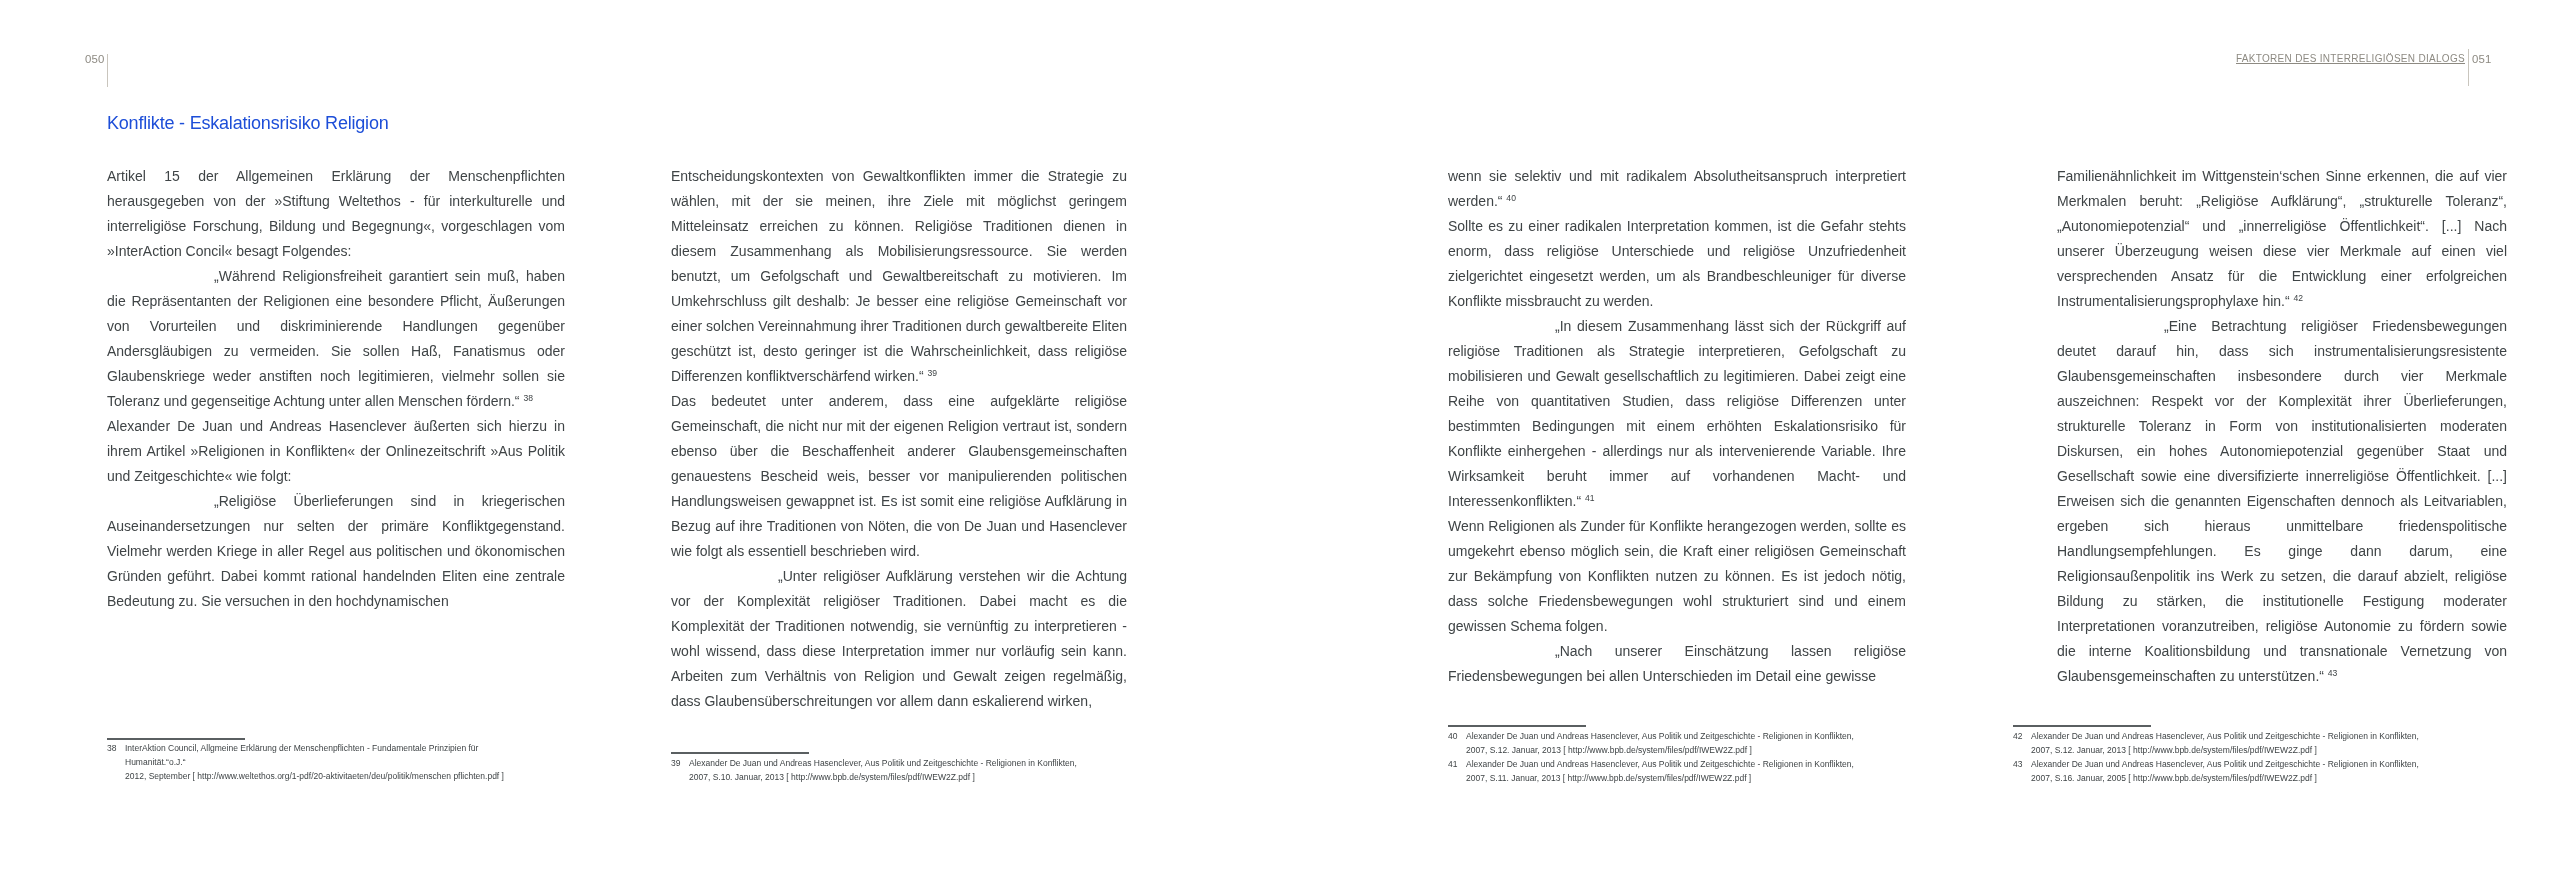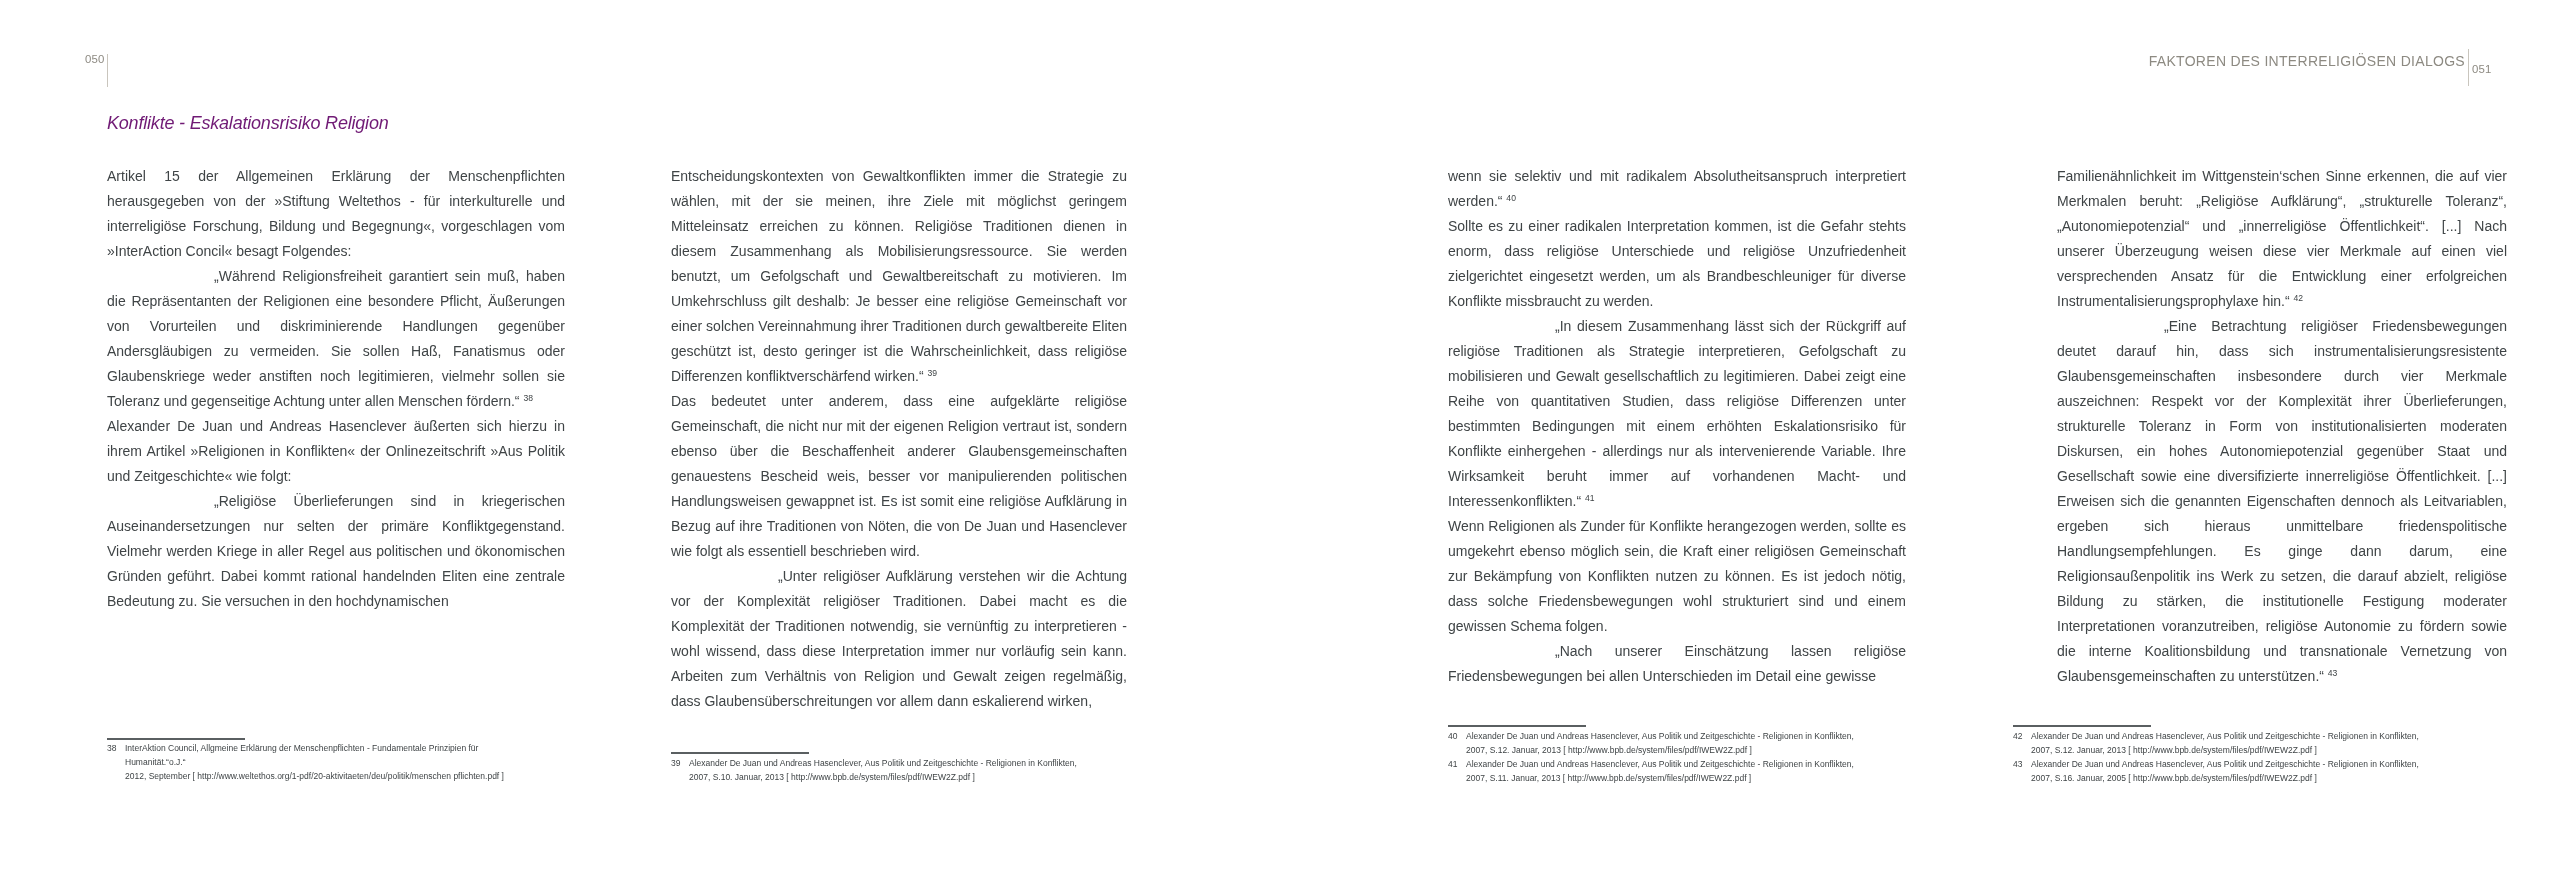--- a/index.html
+++ b/index.html
@@ -1,22 +1,22 @@
 <!DOCTYPE html>
 <html style="font-size:14.5px"><head>
 <meta charset="utf-8">
 <style>
   html, body { margin: 0; padding: 0; background: #ffffff; }
   body { width: 2576px; height: 885px; position: relative; overflow: hidden;
          font-family: "Liberation Sans", sans-serif; color: #3f4446; }
   .page-num { position: absolute; font-size: 11.4px; color: #8d8a82; letter-spacing: 0.2px; }
   .vline { position: absolute; width: 1.4px; background: #c9c5bd; }
-  .running-head { position: absolute; font-size: 14px; color: #8d8a82; letter-spacing: 0.3px; white-space: nowrap; }
-  .section-title { position: absolute; left: 107px; top: 113px; font-size: 18px; font-style: italic;
-                   color: #701a75; font-weight: normal; margin: 0; letter-spacing: -0.2px; }
+  .running-head { position: absolute; font-size: 10px; color: #8d8a82; letter-spacing: 0.3px; white-space: nowrap; text-decoration: underline; }
+  .section-title { position: absolute; left: 107px; top: 113px; font-size: 18px; 
+                   color: #1d4ed8; font-weight: normal; margin: 0; letter-spacing: -0.2px; }
   .col { position: absolute; top: 164px; font-size: 14px; line-height: 25px; text-align: justify;
          hyphens: manual; }
   .col p { margin: 0; }
   .col p.quote { text-indent: 107px; }
   .col p.last-left { text-align-last: left; }
   sup { font-size: 8.6px; vertical-align: 5.5px; line-height: 0; }
   .fn-rule { position: absolute; height: 1.8px; background: #5a5f61; }
   .footnotes { position: absolute; font-size: 8.5px; line-height: 14px; color: #3f4446; }
   .fn { display: flex; }
   .fn-num { width: 18px; flex: none; }
@@ -24,21 +24,21 @@
 </style>
 </head>
 <body>
 
 <div class="page-num" style="left:85px; top:53px;">050</div>
 <div class="vline" style="left:107px; top:54px; height:33px;"></div>
 <h2 class="section-title">Konflikte - Eskalationsrisiko Religion</h2>
 
 <div class="running-head" style="right:111px; top:53px;">FAKTOREN DES INTERRELIGIÖSEN DIALOGS</div>
 <div class="vline" style="left:2468px; top:49px; height:37px;"></div>
-<div class="page-num" style="left:2472px; top:63px;">051</div>
+<div class="page-num" style="left:2472px; top:53px;">051</div>
 
 <div class="col" style="left:107px; width:458px;">
     <p class="body last-left"><span>Artikel 15 der Allgemeinen Erklärung der Menschenpflichten herausgegeben von der »Stiftung Weltethos - für interkulturelle und interreligiöse Forschung, Bildung und Begegnung«, vorgeschlagen vom »InterAction Concil« besagt Folgendes:</span></p>
     <p class="quote last-left"><span>„Während Religionsfreiheit garantiert sein muß, haben die Repräsentanten der Religionen eine besondere Pflicht, Äußerungen von Vorurteilen und diskriminierende Handlungen gegenüber Andersgläubigen zu vermeiden. Sie sollen Haß, Fanatismus oder Glaubenskriege weder anstiften noch legitimieren, vielmehr sollen sie Toleranz und gegenseitige Achtung unter allen Menschen fördern.“</span> <sup>38</sup></p>
     <p class="body last-left"><span>Alexander De Juan und Andreas Hasenclever äußerten sich hierzu in ihrem Artikel »Religionen in Konflikten« der Onlinezeitschrift »Aus Politik und Zeitgeschichte« wie folgt:</span></p>
     <p class="quote last-left"><span>„Religiöse Überlieferungen sind in kriegerischen Auseinandersetzungen nur selten der primäre Konfliktgegenstand. Vielmehr werden Kriege in aller Regel aus politischen und ökonomischen Gründen geführt. Dabei kommt rational handelnden Eliten eine zentrale Bedeutung zu. Sie versuchen in den hochdynamischen</span></p>
   </div>
 <div class="col" style="left:671px; width:456px;">
     <p class="body last-left"><span>Entscheidungskontexten von Gewaltkonflikten immer die Strategie zu wählen, mit der sie meinen, ihre Ziele mit möglichst geringem Mitteleinsatz erreichen zu können. Religiöse Traditionen dienen in diesem Zusammenhang als Mobilisierungsressource. Sie werden benutzt, um Gefolgschaft und Gewaltbereitschaft zu motivieren. Im Umkehrschluss gilt deshalb: Je besser eine religiöse Gemeinschaft vor einer solchen Vereinnahmung ihrer Traditionen durch gewaltbereite Eliten geschützt ist, desto geringer ist die Wahrscheinlichkeit, dass religiöse Differenzen konfliktverschärfend wirken.“</span> <sup>39</sup></p>
     <p class="body last-left"><span>Das bedeutet unter anderem, dass eine aufgeklärte religiöse Gemeinschaft, die nicht nur mit der eigenen Religion vertraut ist, sondern ebenso über die Beschaffenheit anderer Glaubensgemeinschaften genauestens Bescheid weis, besser vor manipulierenden politischen Handlungsweisen gewappnet ist. Es ist somit eine religiöse Aufklärung in Bezug auf ihre Traditionen von Nöten, die von De Juan und Hasenclever wie folgt als essentiell beschrieben wird.</span></p>

